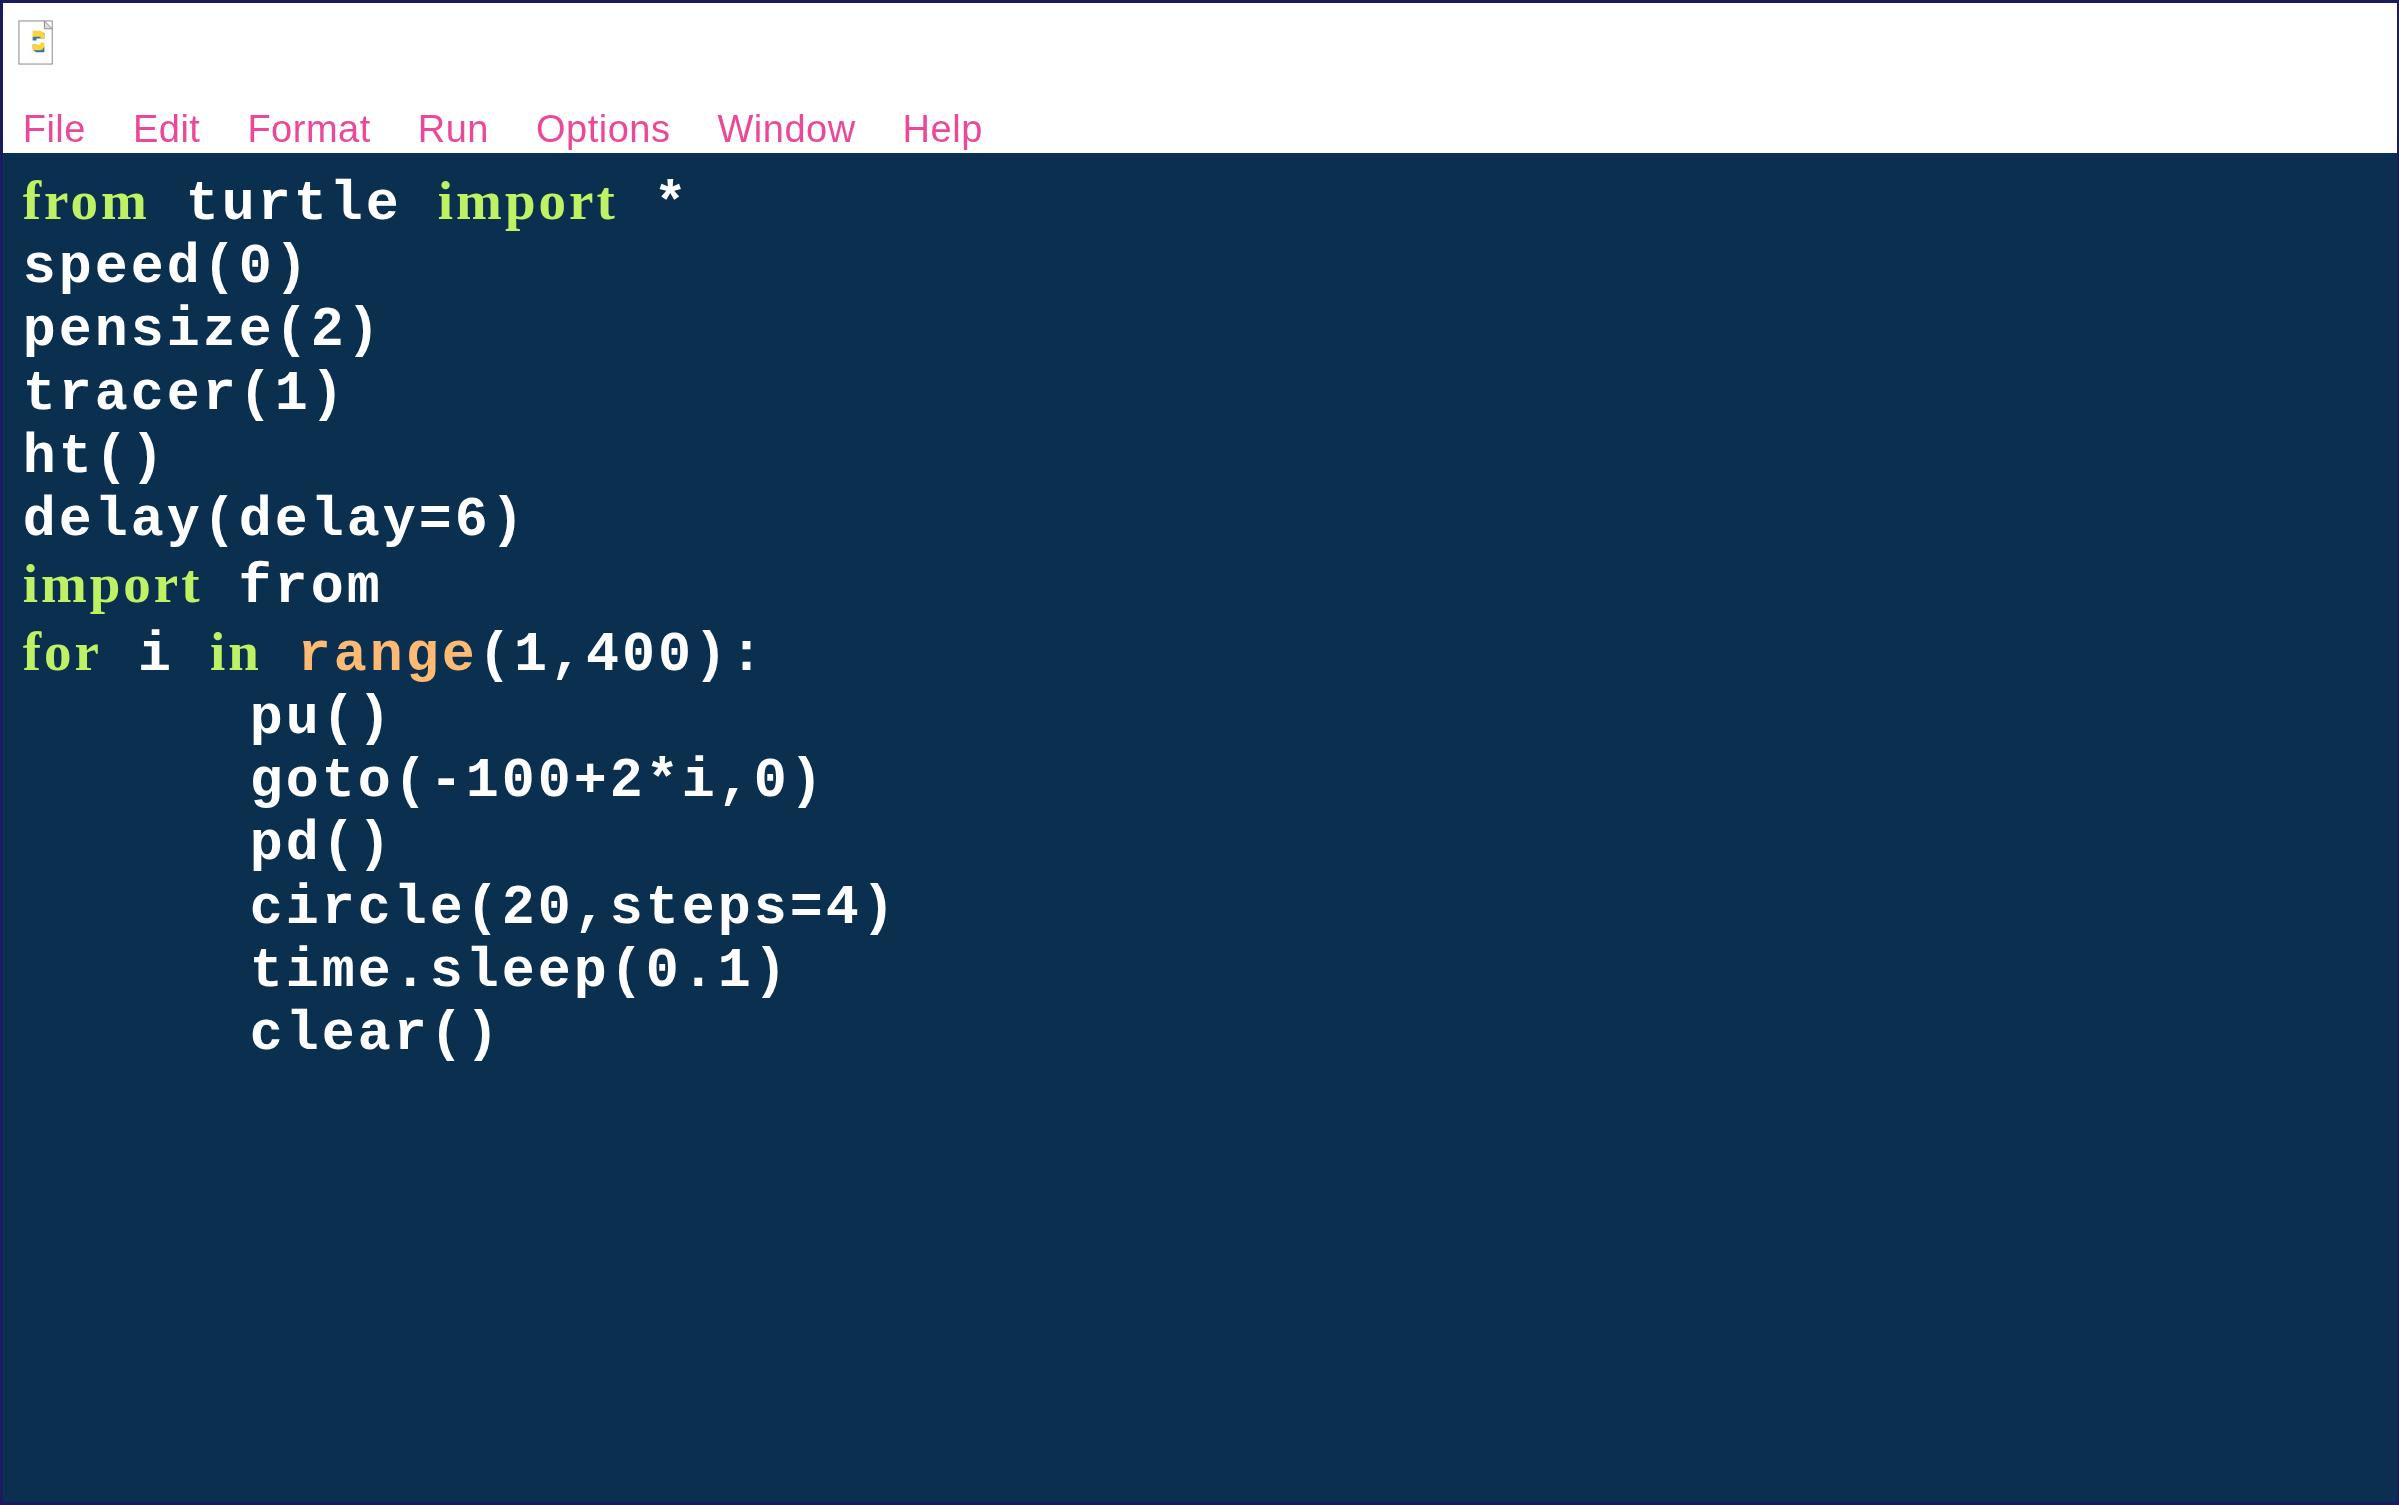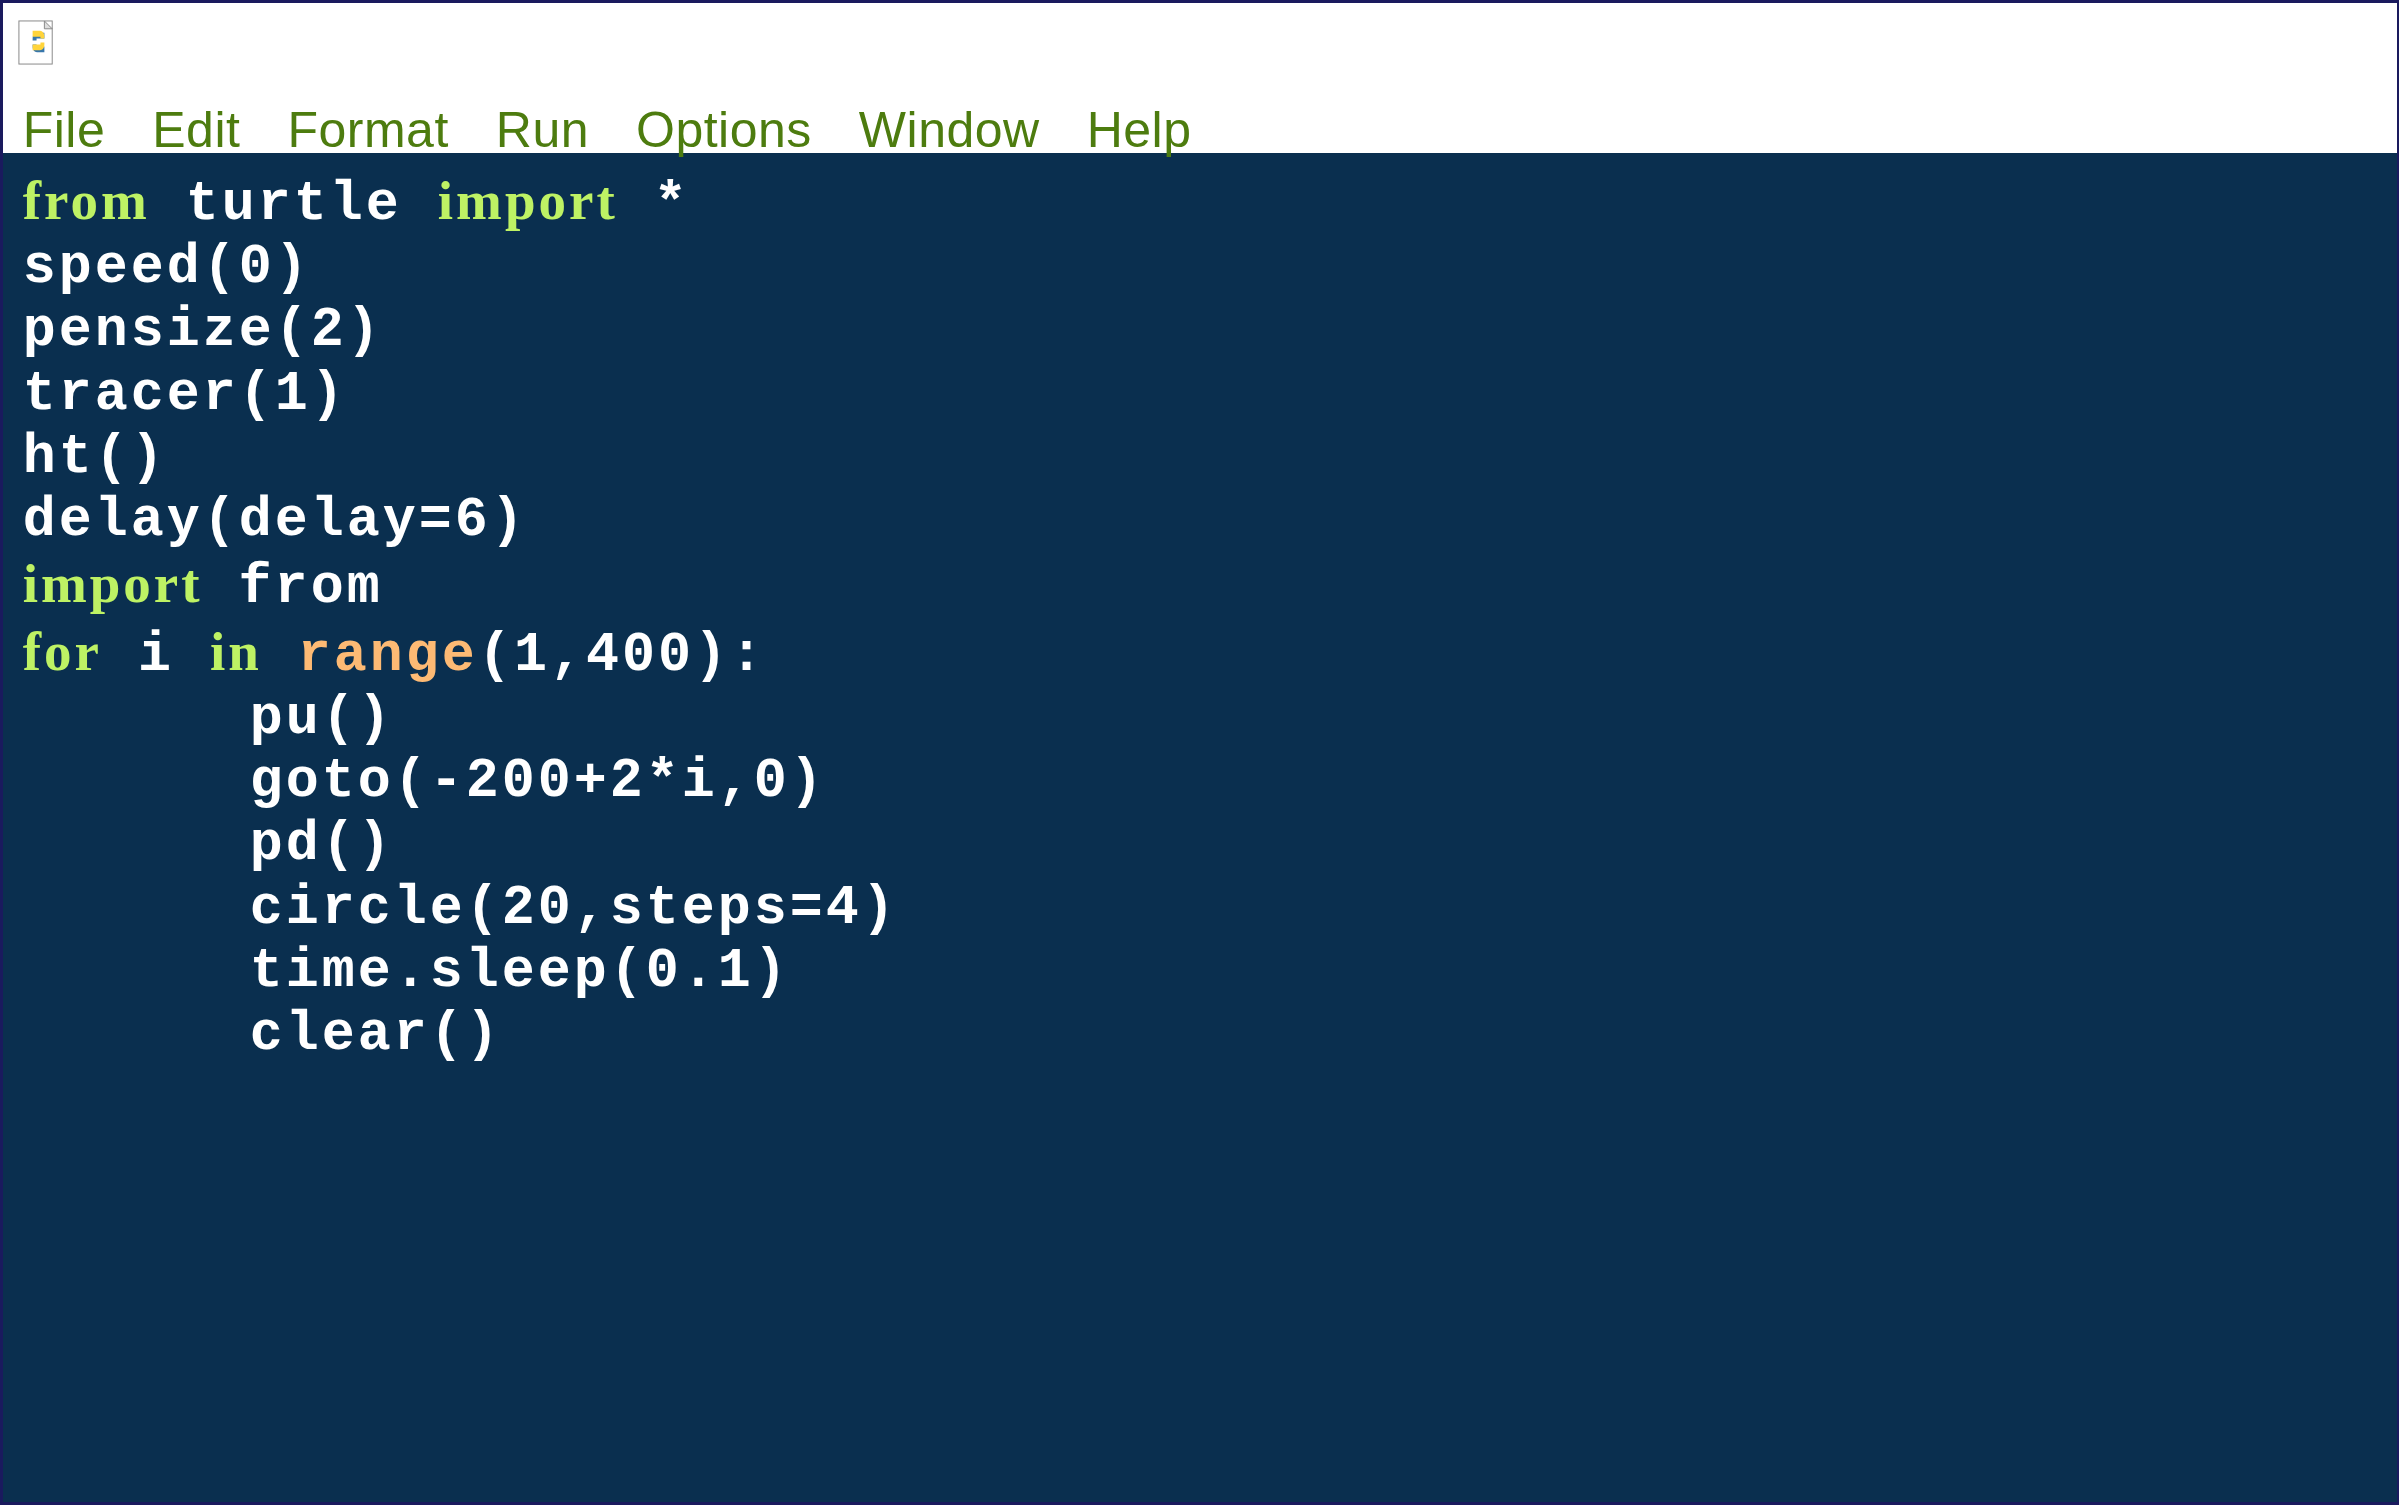--- a/index.html
+++ b/index.html
@@ -41,22 +41,22 @@
     }
     .menu-bar {
       display: flex;
       align-items: center;
       padding: 7.9px 19.7px;
       background: #ffffff;
       height: 71px;
       gap: 47px;
     }
     .menu-item {
-      font-size: 50px;
-      color: #4d7c0f;
+      font-size: 38px;
+      color: #ec4899;
       cursor: pointer;
       letter-spacing: 0.5px;
       margin-top: 24px;
     }
     .editor {
       background: #0a2f4f;
       width: 100%;
       height: calc(100% - 150px);
       padding: 15.8px 19.7px;
       font-family: "Consolas", "Courier New", monospace;
@@ -109,18 +109,18 @@
 
 <div class="editor"><span><span class="kw-orange">from</span><span class="code-text"> turtle </span><span class="kw-orange">import</span><span class="code-text"> *</span></span>
 <span class="code-text">speed(0)</span>
 <span class="code-text">pensize(2)</span>
 <span class="code-text">tracer(1)</span>
 <span class="code-text">ht()</span>
 <span class="code-text">delay(delay=6)</span>
 <span><span class="kw-orange">import</span><span class="code-text"> from</span></span>
 <span><span class="kw-orange">for</span><span class="code-text"> i </span><span class="kw-orange">in</span><span class="code-text"> </span><span class="kw-magenta">range</span><span class="code-text">(1,400):</span></span>
 <span class="indent"></span><span class="code-text">pu()</span>
-<span class="indent"></span><span class="code-text">goto(-200+2*i,0)</span>
+<span class="indent"></span><span class="code-text">goto(-100+2*i,0)</span>
 <span class="indent"></span><span class="code-text">pd()</span>
 <span class="indent"></span><span class="code-text">circle(20,steps=4)</span>
 <span class="indent"></span><span class="code-text">time.sleep(0.1)</span>
 <span class="indent"></span><span class="code-text">clear()</span></div>
 
 
 </body></html>

